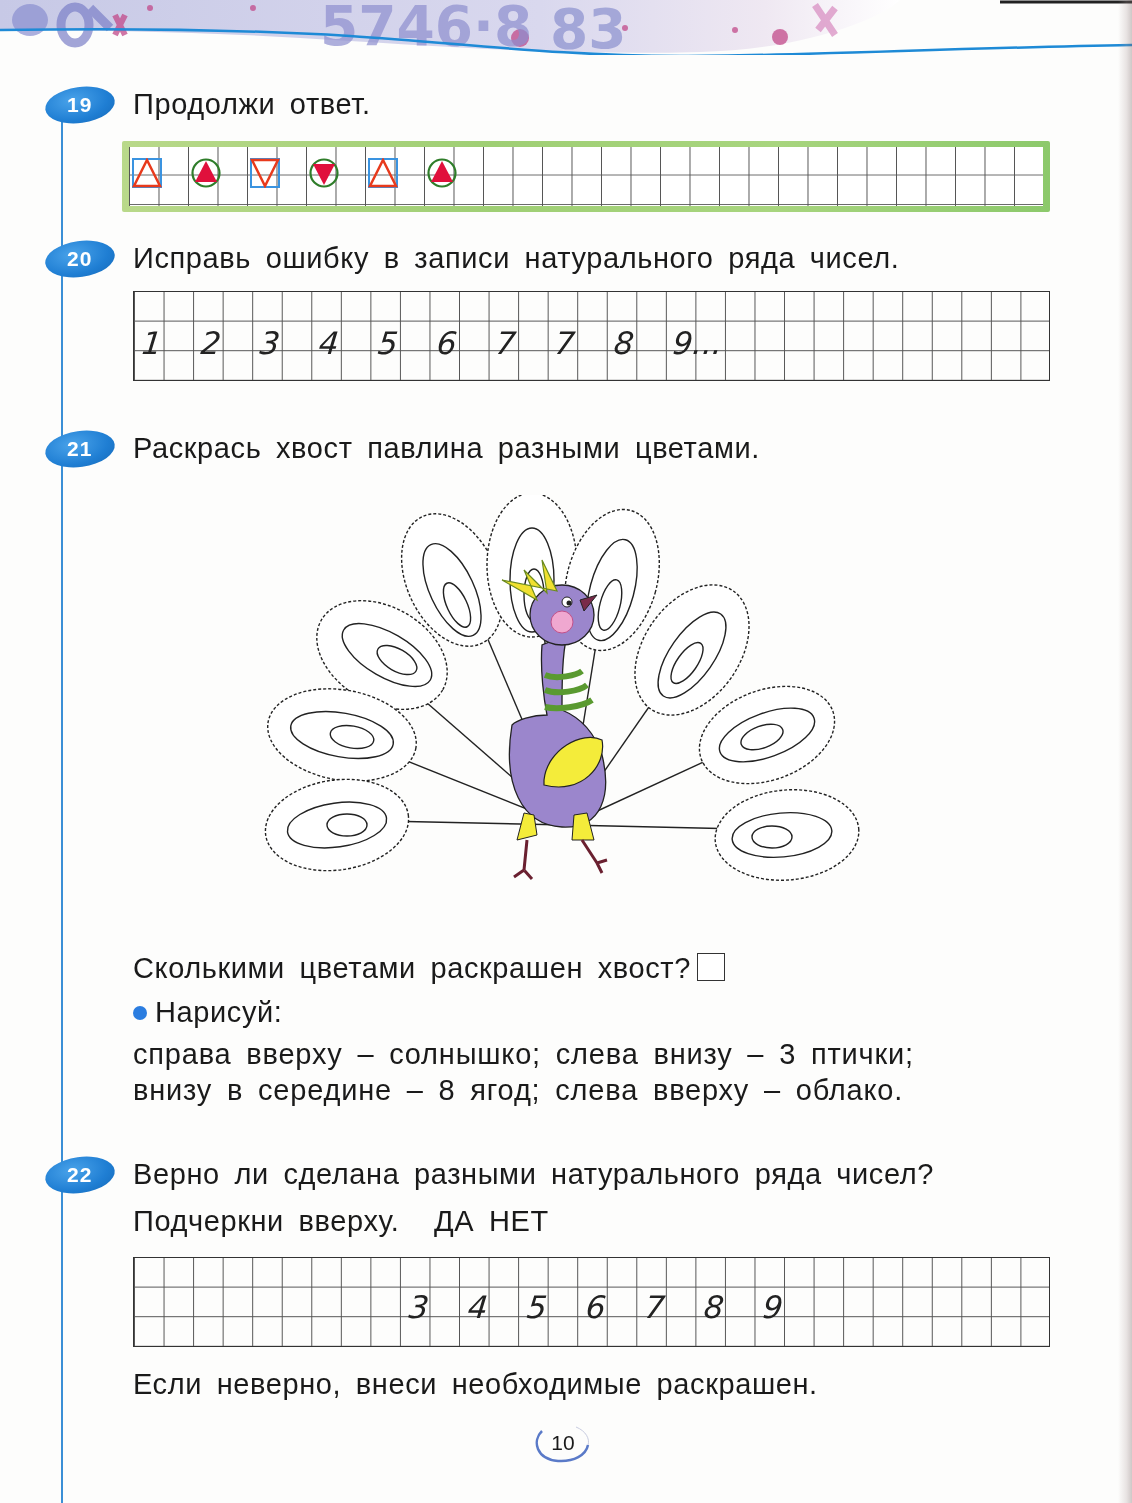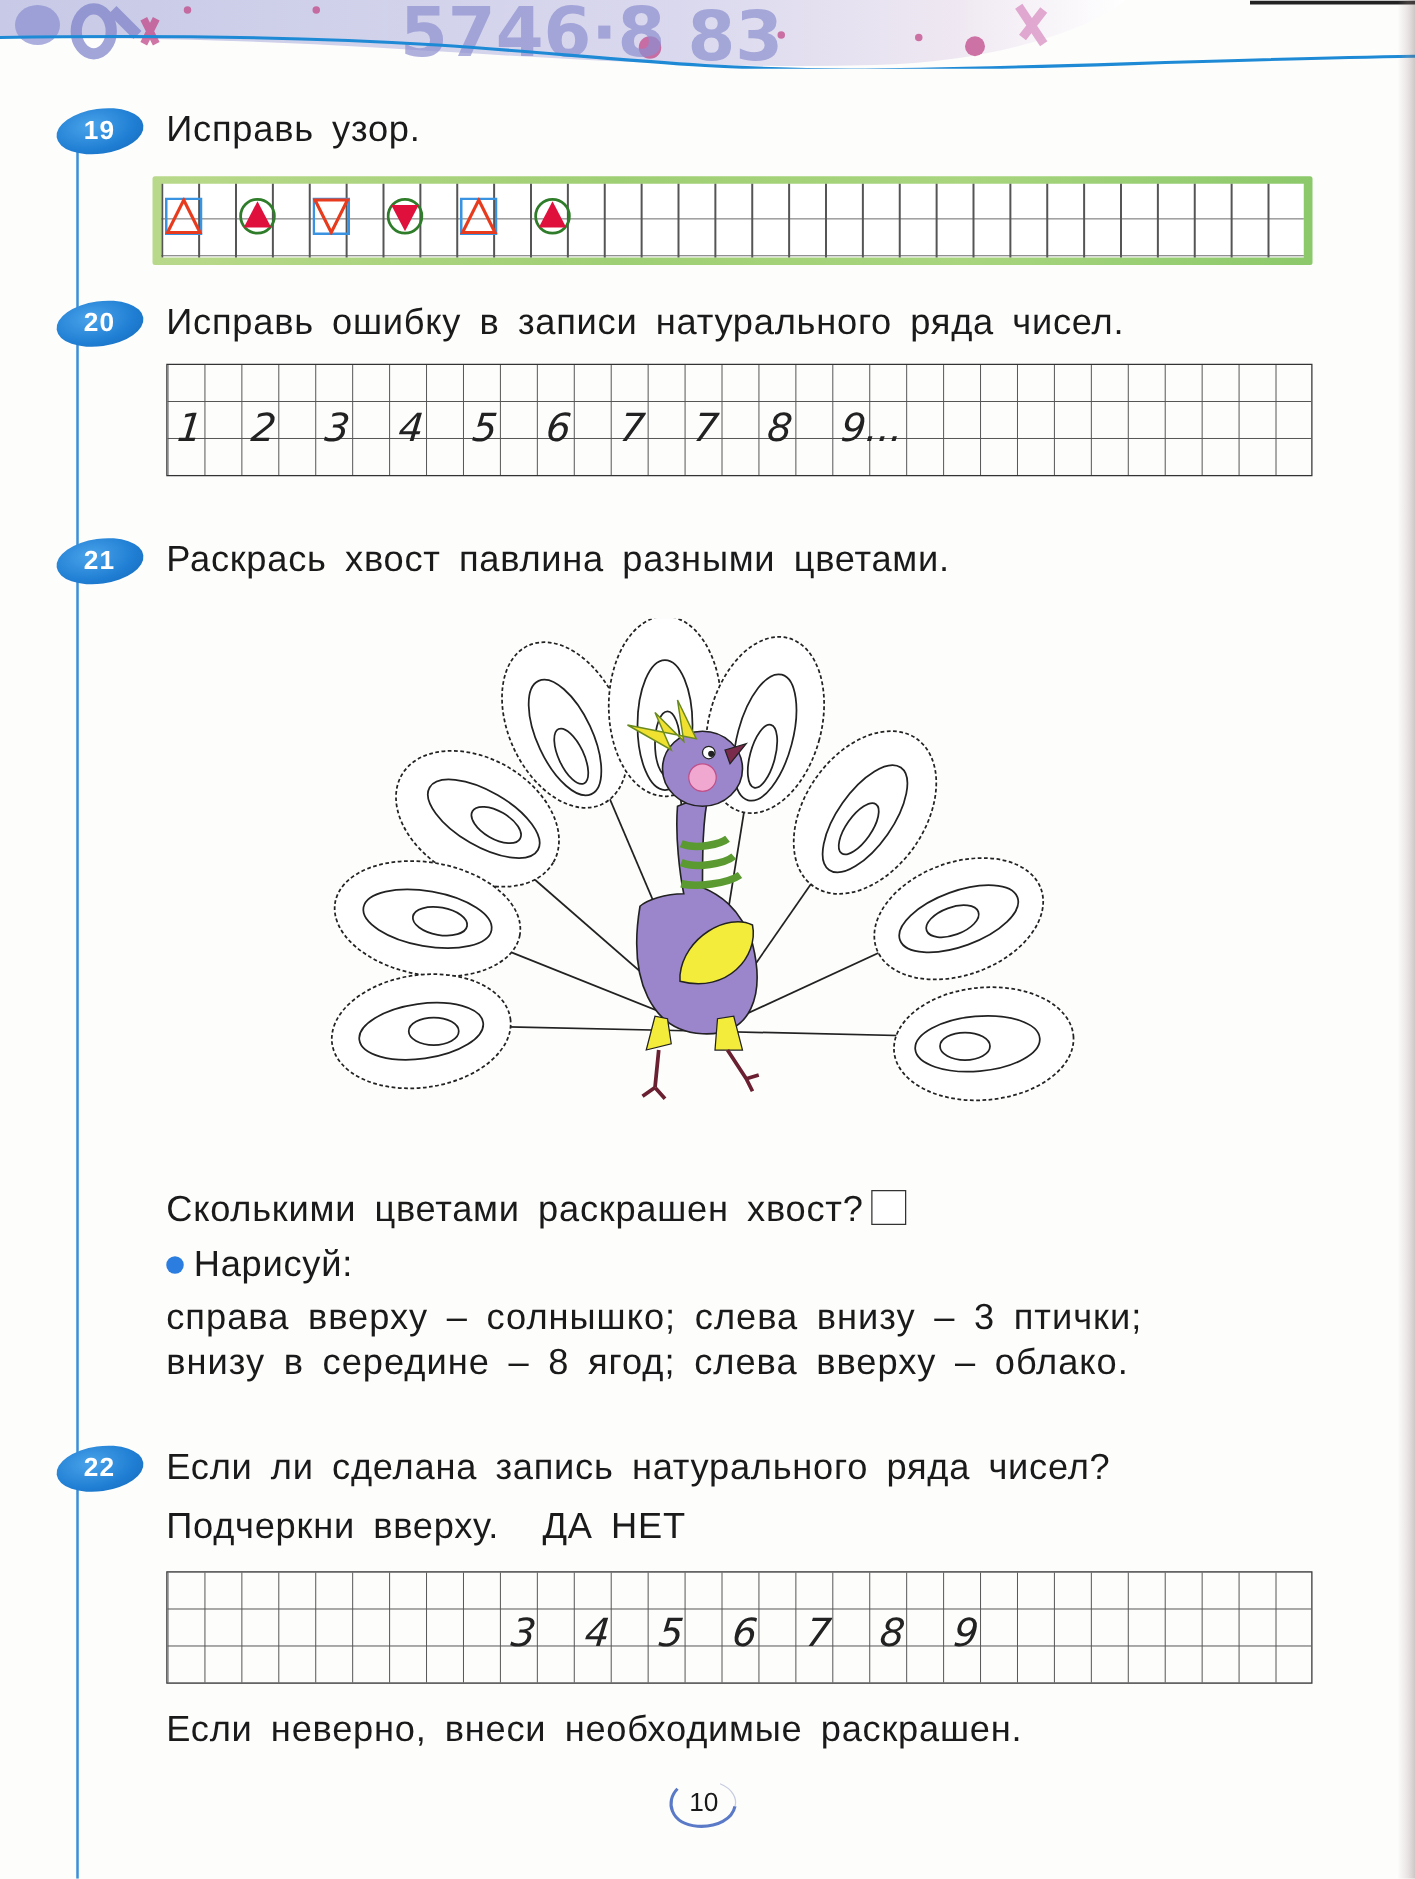--- a/index.html
+++ b/index.html
@@ -99,21 +99,21 @@
     <path d="M1000 2 H1132" stroke="#222" stroke-width="3"></path>
   </svg>
 </div>
 
 <div class="margin-line"></div>
 <div class="right-edge"></div>
 
 <div class="badge" style="top:87px;">
     <span>19</span>
   </div>
-<div class="task-text" style="top:88px;">Исправь узор.</div>
+<div class="task-text" style="top:88px;">Продолжи ответ.</div>
 
 <div class="pattern-frame">
   <div class="pattern-inner">
     <div class="cells"></div>
 
     <svg class="shape" style="left:3px;" viewBox="0 0 30 30">
       <rect x="1" y="1" width="28" height="28" fill="none" stroke="#3a93e0" stroke-width="2"></rect>
       <polygon points="15,2 28,28 2,28" fill="none" stroke="#e83a1c" stroke-width="2.5"></polygon>
     </svg>
     <svg class="shape" style="left:62px;" viewBox="0 0 30 30">
@@ -246,21 +246,21 @@
 </div>
 <div class="task-text" style="top:996px;">
   <span class="bullet"></span><span>Нарисуй:</span>
 </div>
 <div class="task-text" style="top:1038px; letter-spacing:0.8px;">справа вверху – солнышко; слева внизу – 3 птички;</div>
 <div class="task-text" style="top:1074px; letter-spacing:0.8px;">внизу в середине – 8 ягод; слева вверху – облако.</div>
 
 <div class="badge" style="top:1157px;">
     <span>22</span>
   </div>
-<div class="task-text" style="top:1158px;">Если ли сделана запись натурального ряда чисел?</div>
+<div class="task-text" style="top:1158px;">Верно ли сделана разными натурального ряда чисел?</div>
 <div class="task-text" style="top:1205px;">
   <span>Подчеркни вверху.</span>
   <span style="margin-left:20px;">ДА</span>
   <span style="">НЕТ</span>
 </div>
 
 <div class="grid" style="left:133px; top:1257px; width:917px; height:90px;">
   <div class="cells" style="background-size:29.55px 29.6px; background-position:0 0;"></div>
   <span class="digit" style="left:275px; top:34px;">3</span>
   <span class="digit" style="left:334px; top:34px;">4</span>

